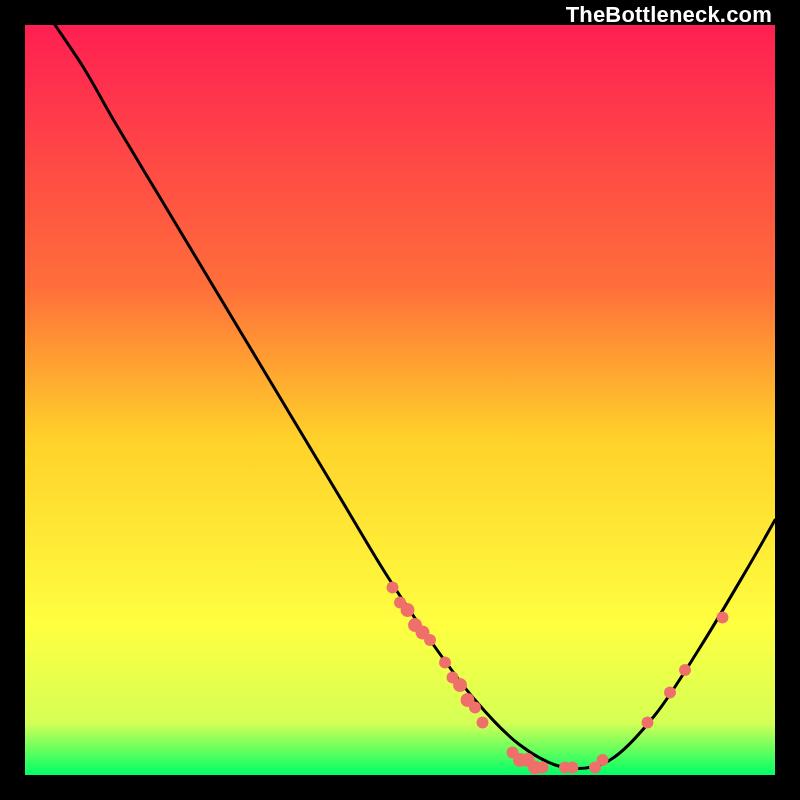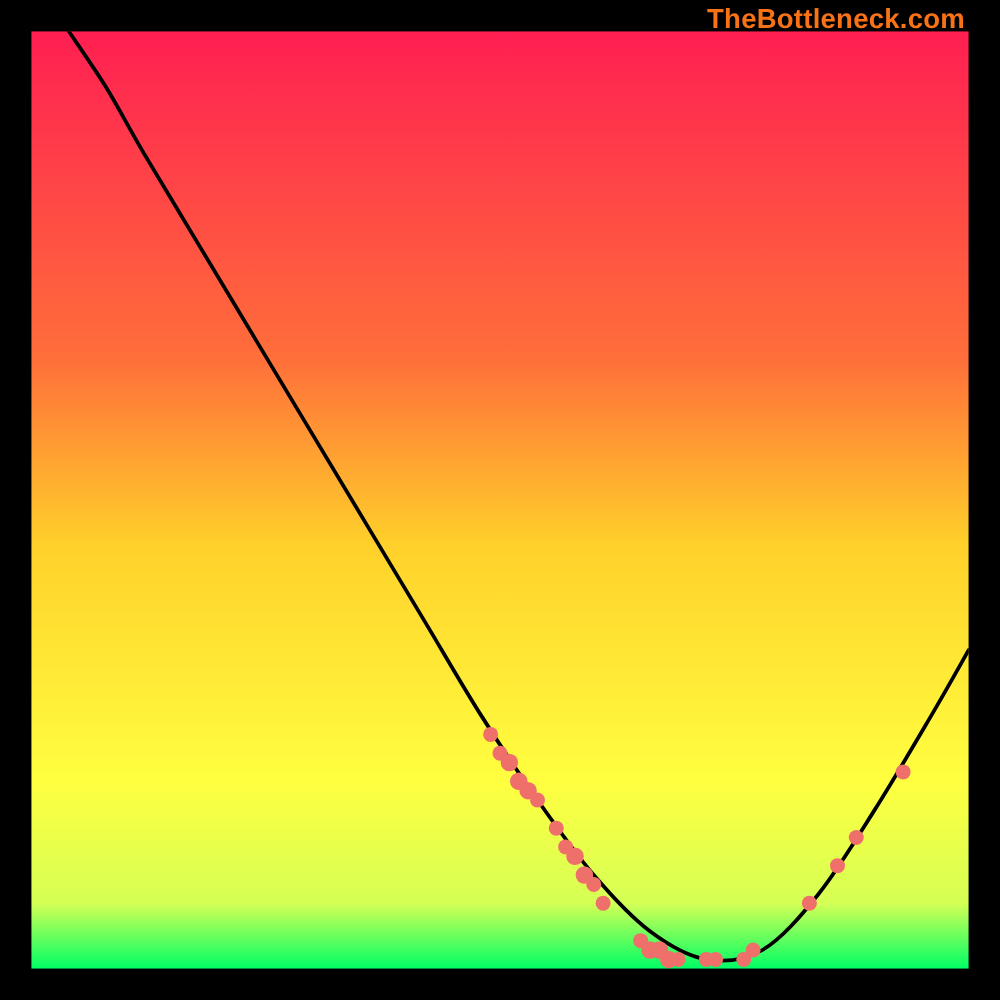--- a/index.html
+++ b/index.html
@@ -23,21 +23,21 @@
     position: absolute;
     left: 0;
     top: 0;
     width: 750px;
     height: 750px;
   }
   .watermark {
     position: absolute;
     top: 2px;
     right: 28px;
-    color: #f97316;
+    color: #ffffff;
     font-size: 22px;
     font-weight: 700;
     letter-spacing: 0.2px;
     user-select: none;
   }
   svg { display: block; }
 </style>
 </head>
 <body>
 

